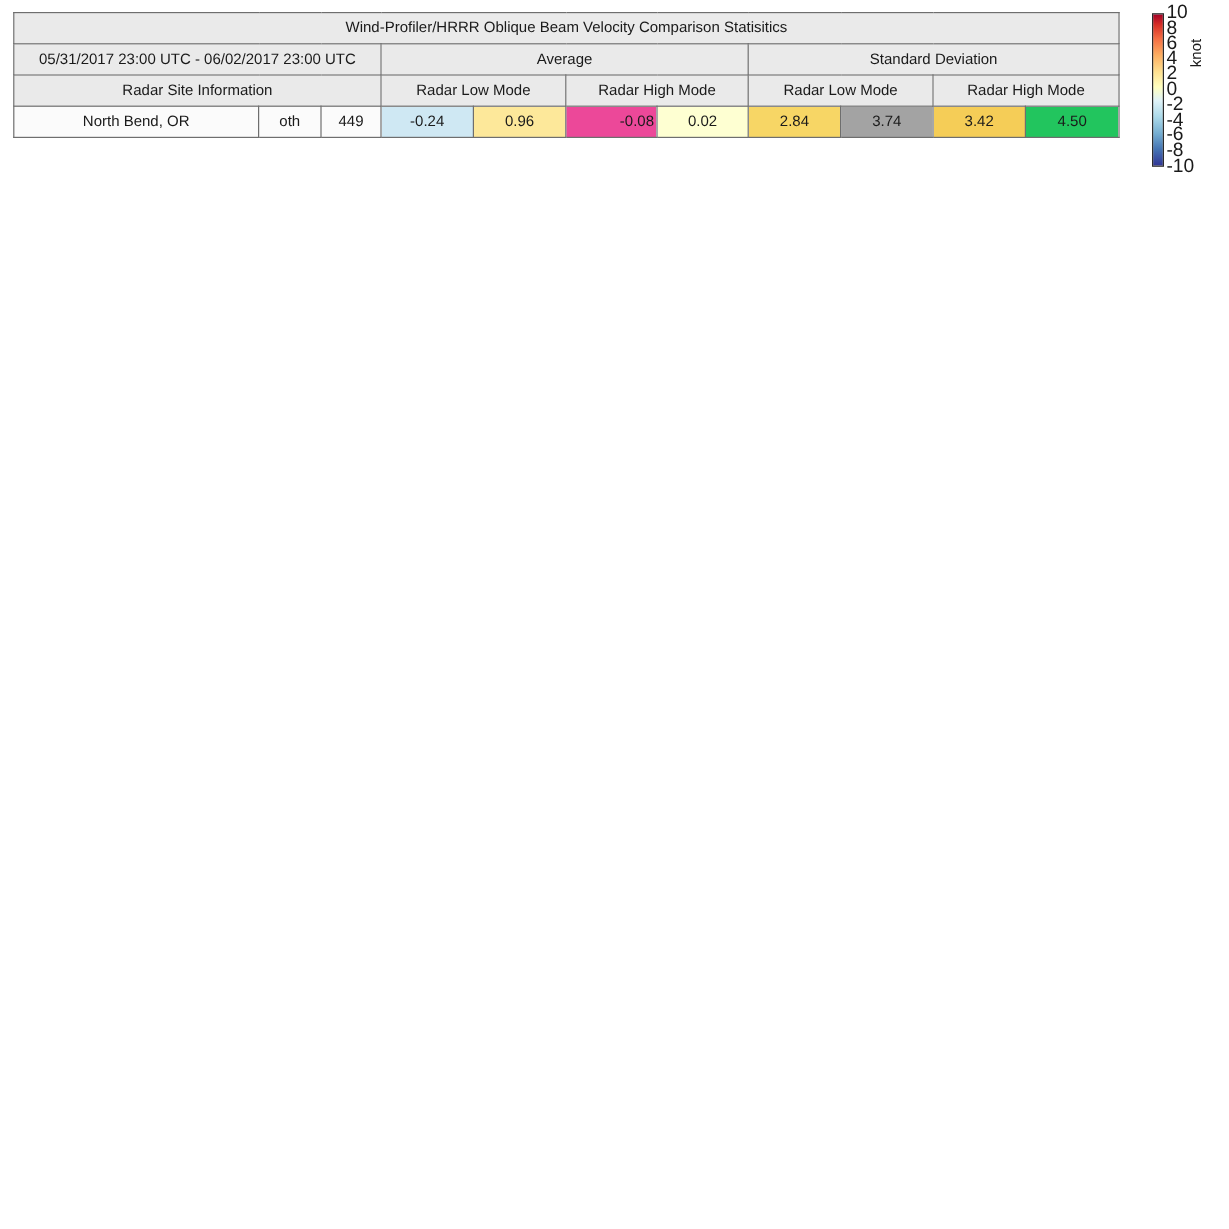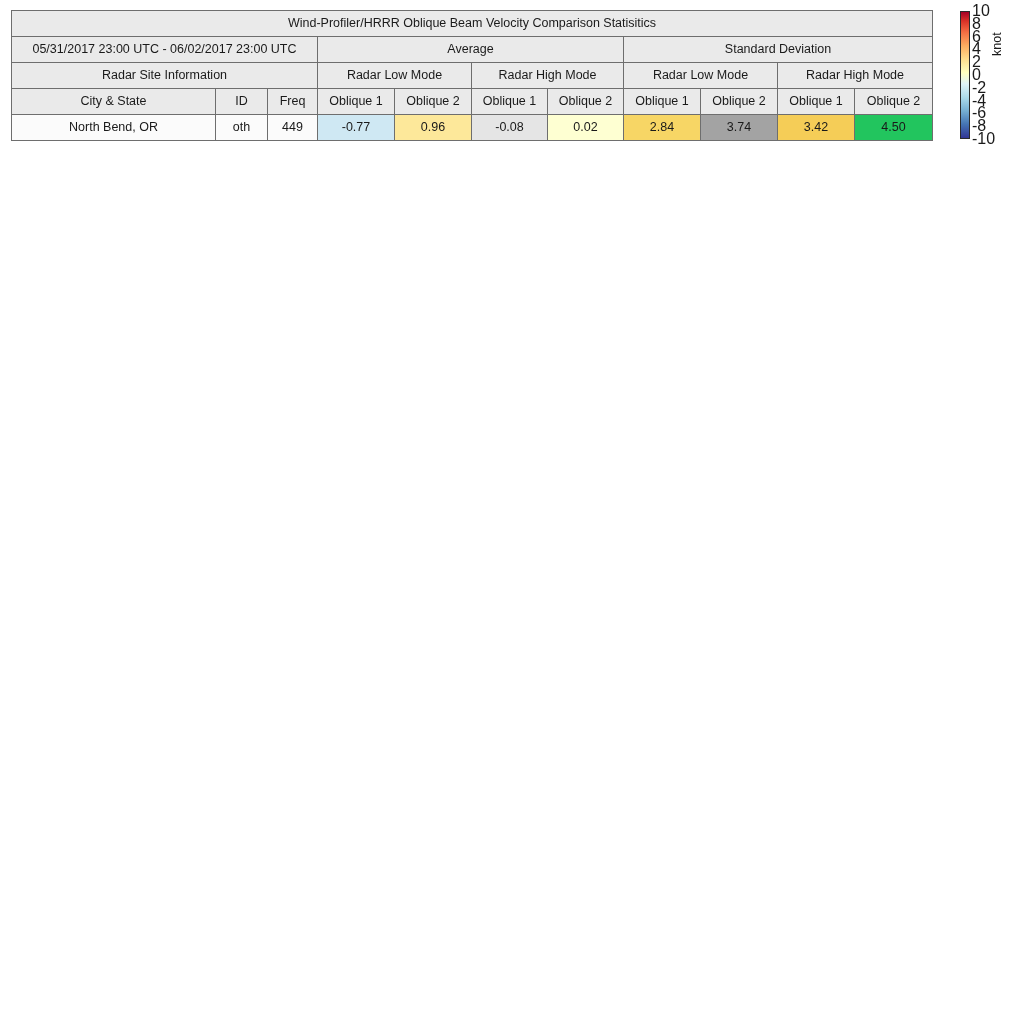--- a/index.html
+++ b/index.html
@@ -123,39 +123,26 @@
       <td class="hdr" colspan="4">Standard Deviation</td>
     </tr>
     <tr>
       <td class="hdr" colspan="3">Radar Site Information</td>
       <td class="hdr" colspan="2">Radar Low Mode</td>
       <td class="hdr" colspan="2">Radar High Mode</td>
       <td class="hdr" colspan="2">Radar Low Mode</td>
       <td class="hdr" colspan="2">Radar High Mode</td>
     </tr>
     <tr>
-      <td class="hdr">City &amp; State</td>
-      <td class="hdr">ID</td>
-      <td class="hdr">Freq</td>
-      <td class="hdr">Oblique 1</td>
-      <td class="hdr">Oblique 2</td>
-      <td class="hdr">Oblique 1</td>
-      <td class="hdr">Oblique 2</td>
-      <td class="hdr">Oblique 1</td>
-      <td class="hdr">Oblique 2</td>
-      <td class="hdr">Oblique 1</td>
-      <td class="hdr">Oblique 2</td>
-    </tr>
-    <tr>
       <td class="datacell">North Bend, OR</td>
       <td class="datacell">oth</td>
       <td class="datacell">449</td>
-      <td style="background: rgb(207, 232, 243);">-0.77</td>
+      <td style="background: rgb(207, 232, 243);">-0.24</td>
       <td style="background: rgb(253, 232, 154);">0.96</td>
-      <td style="background: #e5e5e5;">-0.08</td>
+      <td style="background: #ec4899; text-align: right;">-0.08</td>
       <td style="background: rgb(254, 255, 210);">0.02</td>
       <td style="background: rgb(247, 214, 101);">2.84</td>
       <td style="background: #a3a3a3;">3.74</td>
       <td style="background: rgb(245, 205, 87);">3.42</td>
       <td style="background: #22c55e;">4.50</td>
     </tr>
   </tbody>
 </table>
 
 <div id="colorbar-wrap">

